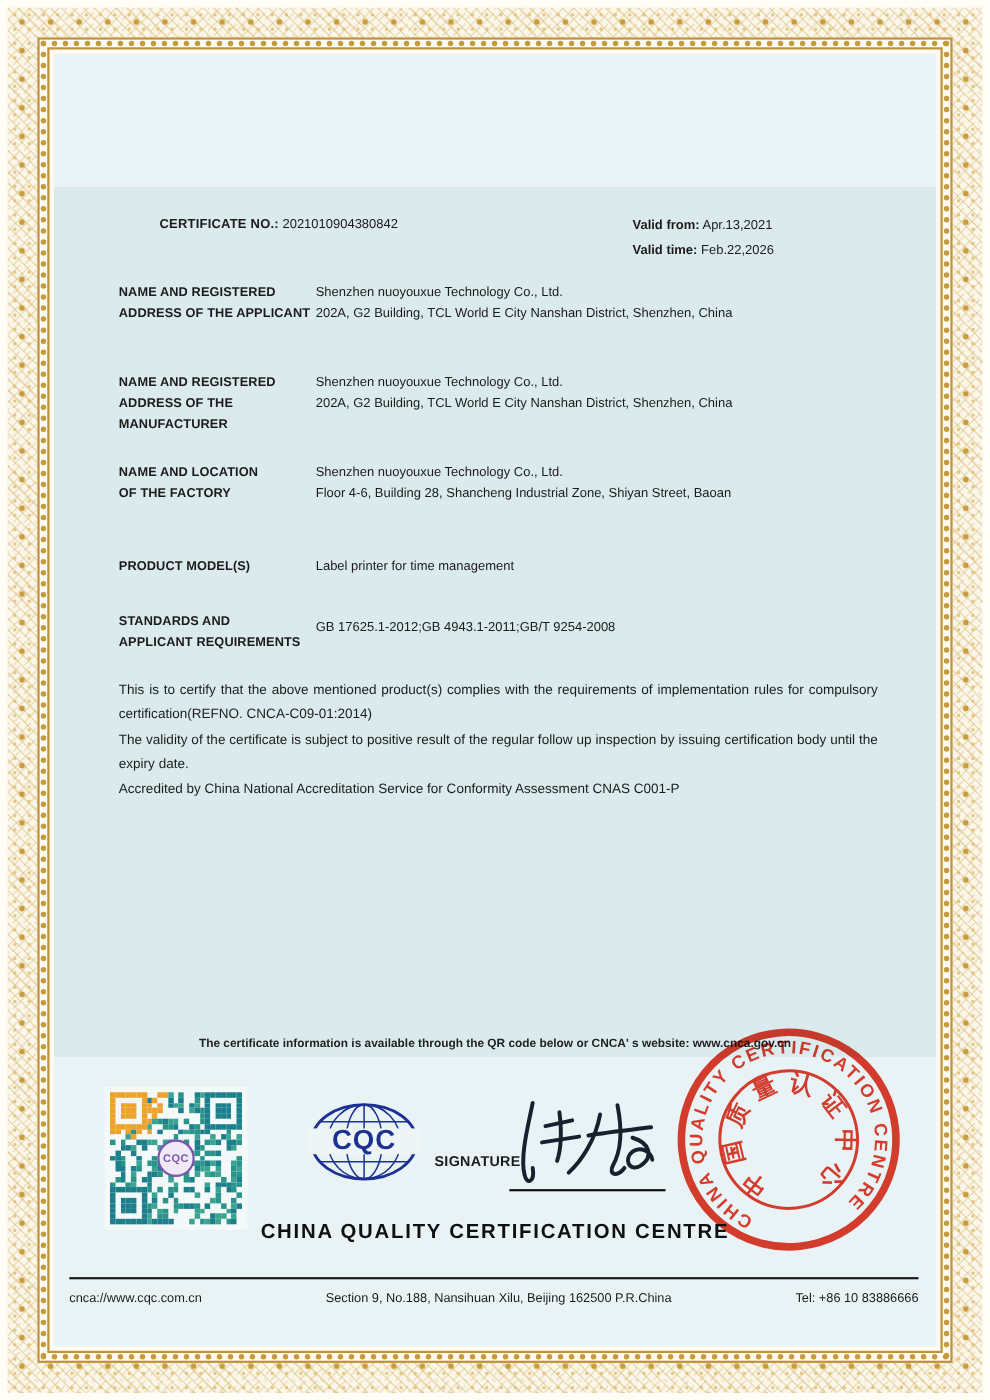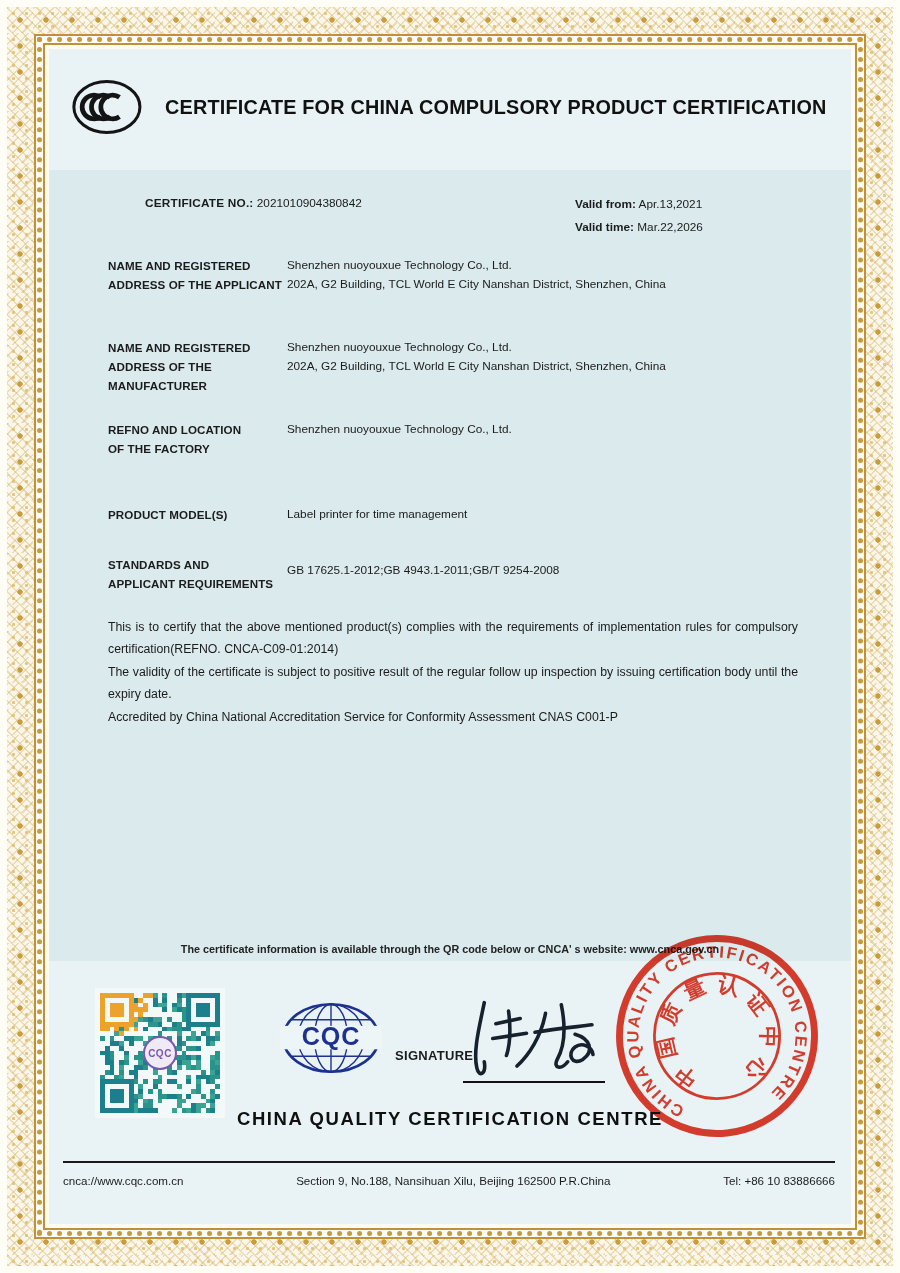--- a/index.html
+++ b/index.html
@@ -67,41 +67,32 @@
 
 <div class="page">
  <div class="orn">
   <div class="rope1">
    <div class="beads">
     <div class="rope2">
      <div class="content">
 
       <div class="panel"></div>
 
-      <div class="header">
-        <svg width="84" height="68" viewBox="0 0 100 82">
-          <ellipse cx="50" cy="41" rx="46" ry="35.5" fill="none" stroke="#141414" stroke-width="4.2"></ellipse>
-          <path d="M41.5,27.5 A16.5,16.5 0 1 0 41.5,54.5" fill="none" stroke="#141414" stroke-width="6.6"></path>
-          <path d="M54.5,27.5 A16.5,16.5 0 1 0 54.5,54.5" fill="none" stroke="#141414" stroke-width="6.6"></path>
-          <path d="M67.5,27.5 A16.5,16.5 0 1 0 67.5,54.5" fill="none" stroke="#141414" stroke-width="6.6"></path>
-        </svg>
-        <div class="page-title">CERTIFICATE FOR CHINA COMPULSORY PRODUCT CERTIFICATION</div>
-      </div>
 
       <div class="certrow">
         <b>CERTIFICATE NO.:</b>
         <span>2021010904380842</span>
       </div>
       <div class="valid vfrom">
         <b>Valid from:</b>
         <span>Apr.13,2021</span>
       </div>
       <div class="valid vuntil">
         <b>Valid time:</b>
-        <span>Mar.22,2026</span>
+        <span>Feb.22,2026</span>
       </div>
 
       <div class="section" style="top:207px">
         <div class="s-label">
           <div>NAME AND REGISTERED</div>
           <div>ADDRESS OF THE APPLICANT</div>
         </div>
         <div class="s-value">
           <div>Shenzhen nuoyouxue Technology Co., Ltd.</div>
           <div>202A, G2 Building, TCL World E City Nanshan District, Shenzhen, China</div>
@@ -115,25 +106,26 @@
           <div>MANUFACTURER</div>
         </div>
         <div class="s-value">
           <div>Shenzhen nuoyouxue Technology Co., Ltd.</div>
           <div>202A, G2 Building, TCL World E City Nanshan District, Shenzhen, China</div>
         </div>
       </div>
 
       <div class="section" style="top:371px">
         <div class="s-label">
-          <div>REFNO AND LOCATION</div>
+          <div>NAME AND LOCATION</div>
           <div>OF THE FACTORY</div>
         </div>
         <div class="s-value">
           <div>Shenzhen nuoyouxue Technology Co., Ltd.</div>
+          <div>Floor 4-6, Building 28, Shancheng Industrial Zone, Shiyan Street, Baoan</div>
         </div>
       </div>
 
       <div class="section" style="top:456px">
         <div class="s-label">
           <div>PRODUCT MODEL(S)</div>
         </div>
         <div class="s-value">
           <div>Label printer for time management</div>
         </div>

